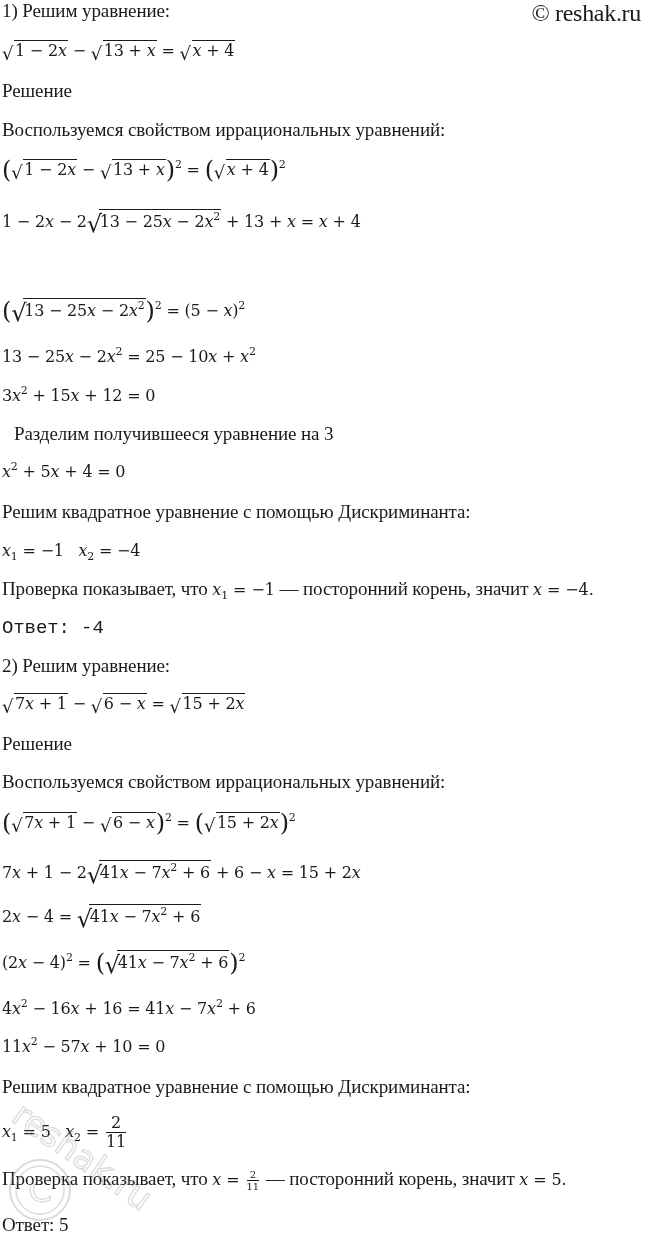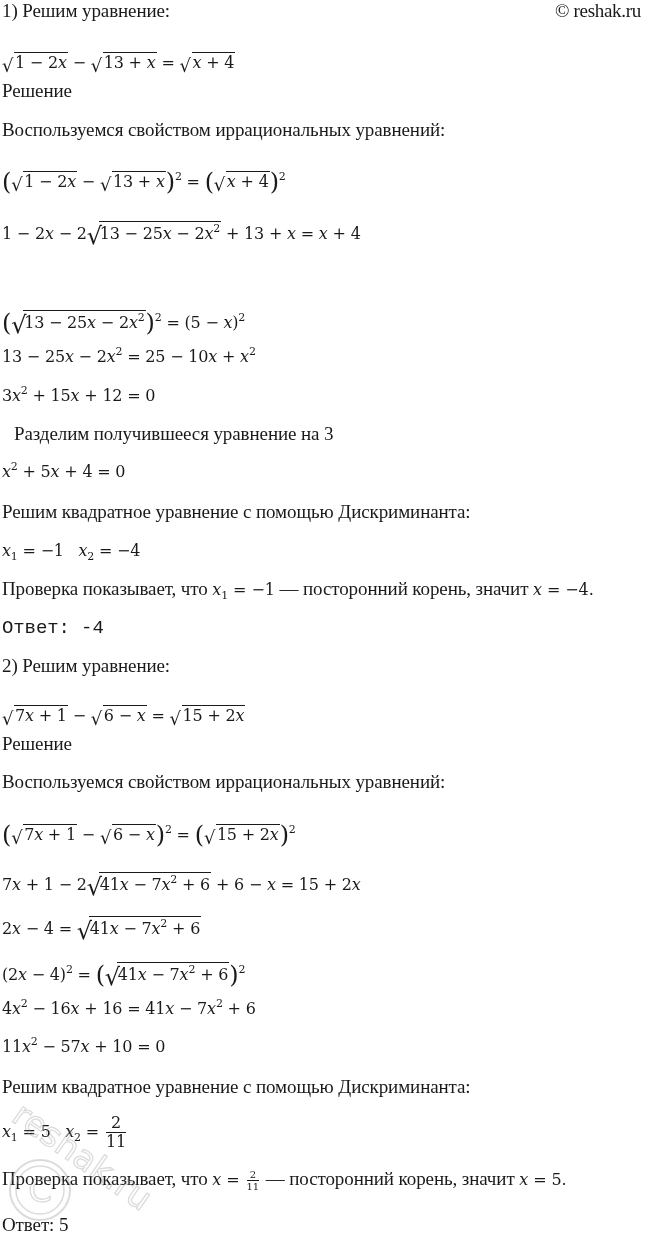--- a/index.html
+++ b/index.html
@@ -7,26 +7,26 @@
       width: 665px; height: 1237px; position: relative; overflow: hidden;
       font-family: "DejaVu Serif", serif; color: #1a1a1a;
     }
     .page { position: absolute; left: 0; top: 0; width: 643px; height: 1237px; }
     .line {
       position: absolute; left: 2px; white-space: nowrap;
       font-size: 17px; line-height: 22px; letter-spacing: -0.2px;
     }
     .text { font-family: "Liberation Serif", serif; font-size: 19px; letter-spacing: -0.1px; }
     .copyright {
-      position: absolute; right: 2px; top: 0px; font-size: 19px;
+      position: absolute; right: 2px; top: 0px; font-size: 24px;
       font-family: "Liberation Serif", serif; letter-spacing: -0.3px;
     }
     .m { font-family: "DejaVu Serif", serif; font-size: 16px; }
     i { font-style: italic; }
-    .sqrt { display: inline-block; position: relative; padding-left: 11px; margin-left: 1px; margin-top: 12px; }
+    .sqrt { display: inline-block; position: relative; padding-left: 11px; margin-left: 1px; }
     .sqrt::before {
       content: "√"; position: absolute; left: -1px; bottom: -1px; font-size: 18px; line-height: 1;
       font-style: normal;
     }
     .sqrt .rad { border-top: 1.3px solid #1a1a1a; padding: 1px 1px 0 1px; display: inline-block; line-height: 18px; }
     .sqrt.tall::before { font-size: 24px; bottom: -3px; }
     .sqrt.tall .rad { padding-top: 3px; }
     sup { font-size: 11px; vertical-align: 7px; line-height: 0; }
     sub { font-size: 11px; vertical-align: -4px; line-height: 0; }
     .big-paren { font-size: 24px; vertical-align: -3px; font-weight: 200; }

